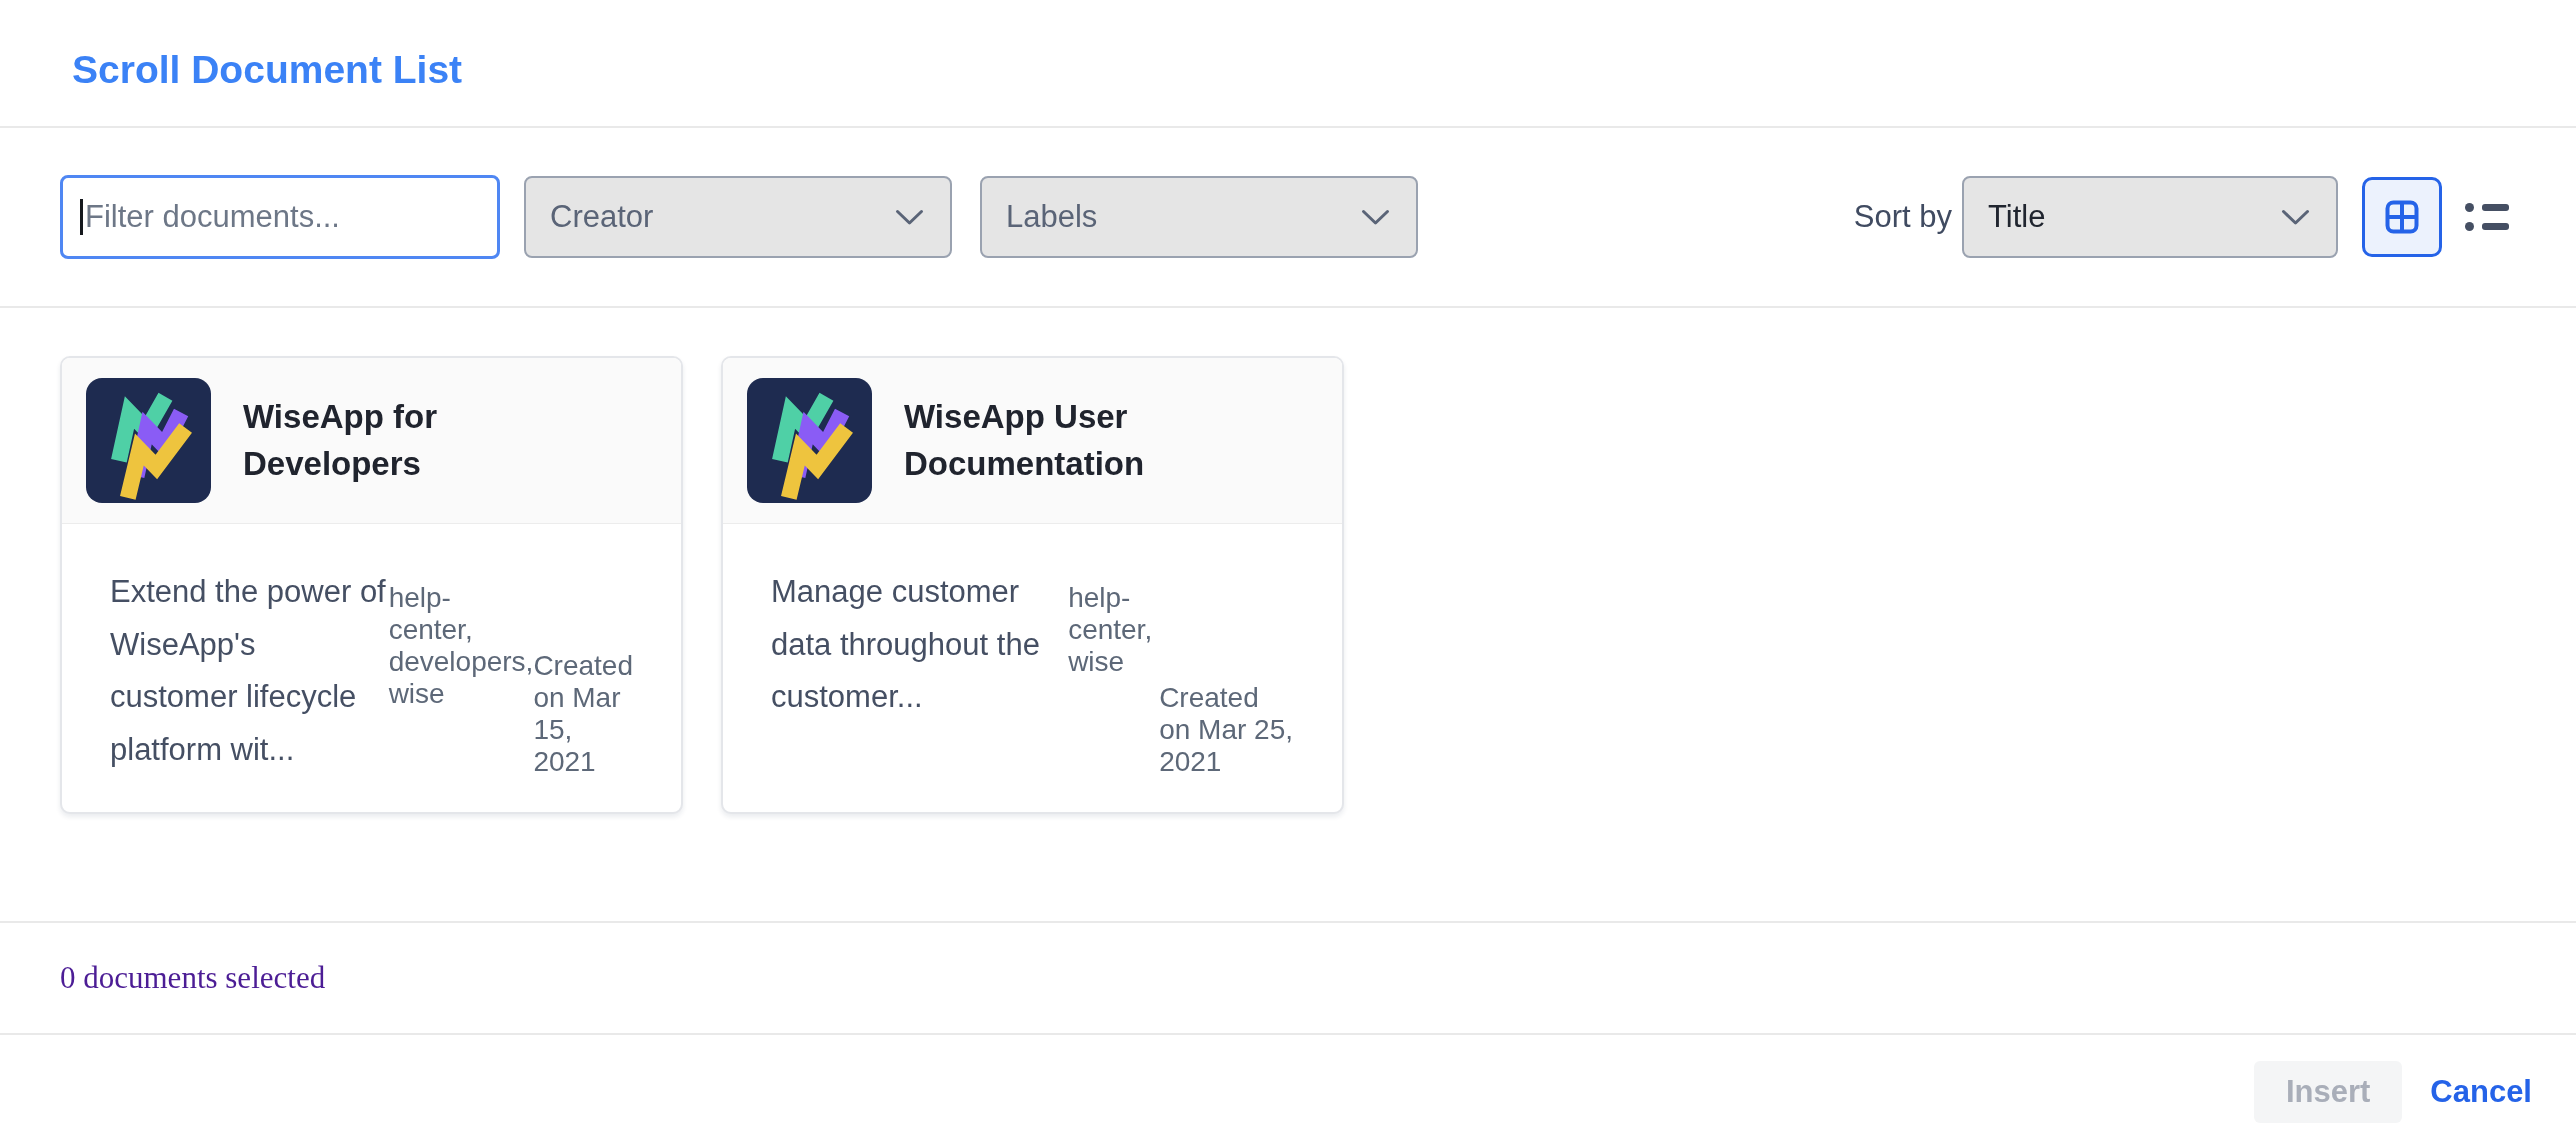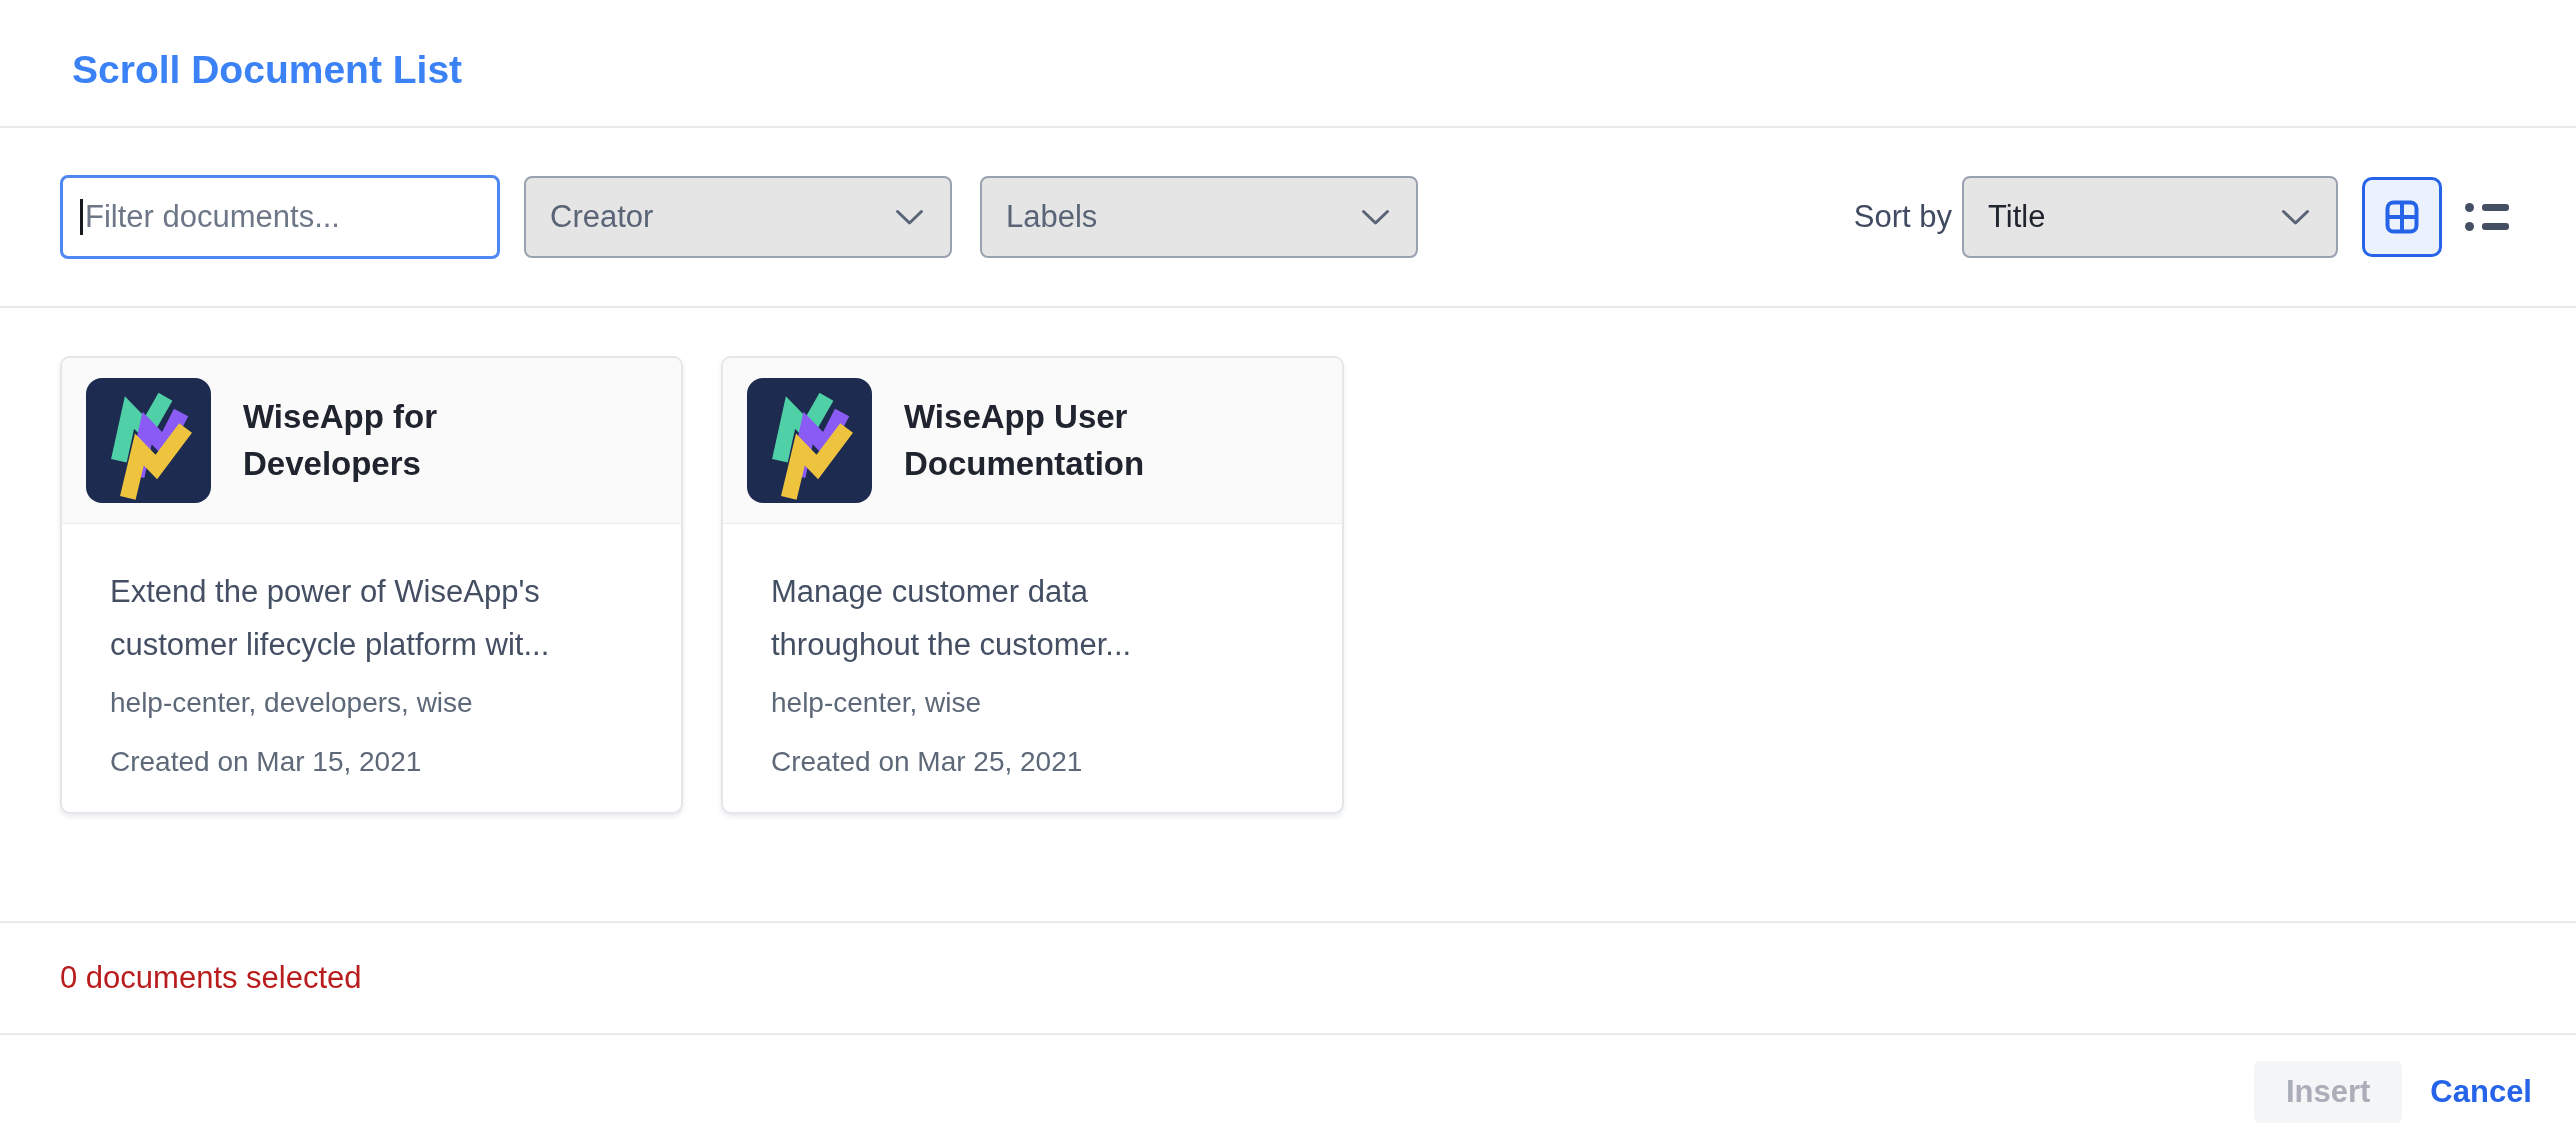--- a/index.html
+++ b/index.html
@@ -85,33 +85,33 @@
     background:#fafafa; border-bottom:1px solid #ececec;
     display:flex; align-items:center; gap:32px;
     padding:0 24px;
   }
   .logo {
     width:125px; height:125px; flex:none;
     border-radius:16px; background:#1e2b50;
     display:flex; align-items:center; justify-content:center;
   }
   .card-title { margin:0; font-size:33px; font-weight:600; color:#20242e; line-height:1.42; max-width:360px; }
-  .card-body { flex:1; display:flex; flex-direction:column; padding:42px 48px 34px; }
+  .card-body { flex:1; display:flex; flex-direction:row; padding:42px 48px 34px; }
   .desc { margin:0; font-size:31px; line-height:1.7; color:#454f63; max-width:462px; }
   .doc-labels { margin:16px 0 0; font-size:28px; color:#5d6878; }
   .created { margin:auto 0 0; font-size:28px; color:#5d6878; }
 
   
   .status-row {
     height:114px;
     border-top:2px solid #e9e9e9; border-bottom:2px solid #e9e9e9;
     display:flex; align-items:center;
     padding:0 40px 0 60px;
   }
-  .status-text { font-size:31px; color:#b91c1c; }
+  .status-text { font-size:31px; color:#4c1d95;font-family:Liberation Serif, serif; }
   .status-right { margin-left:auto; display:flex; align-items:center; gap:20px; }
   .checkbox {
     width:31px; height:31px;
     border:2px solid #a6aeba; border-radius:6px;
     background:#fff; cursor:pointer; flex:none;
   }
   .checkbox-label { font-size:31px; color:#16191f; cursor:pointer; }
   .help {
     width:31px; height:31px; margin-left:8px; flex:none;
     border:2px solid #414c60; border-radius:50%;

